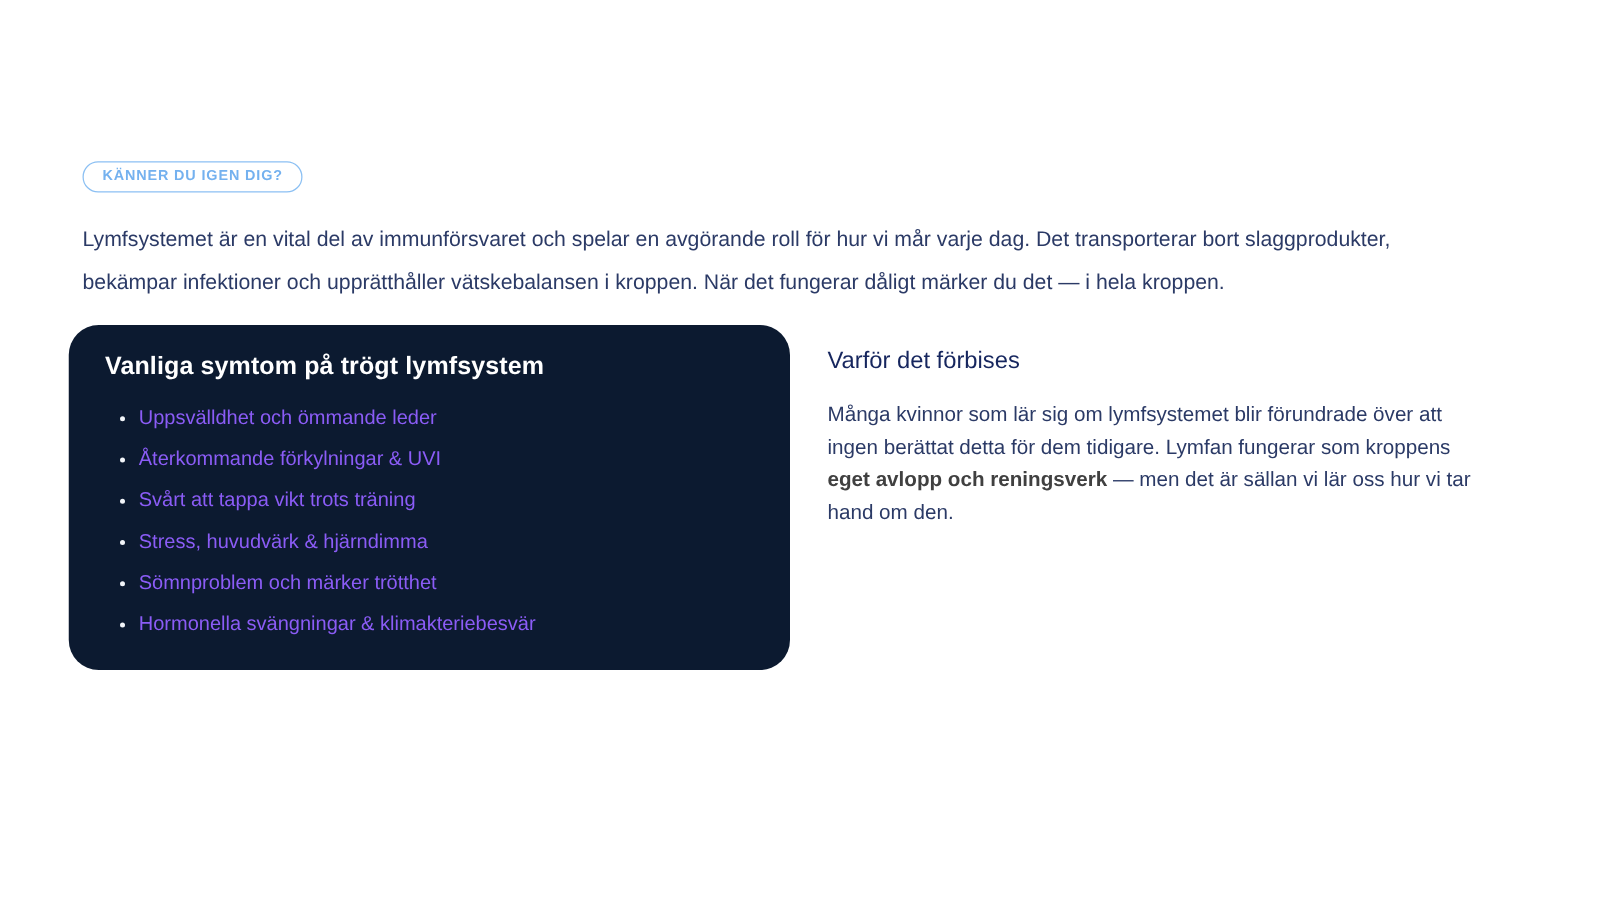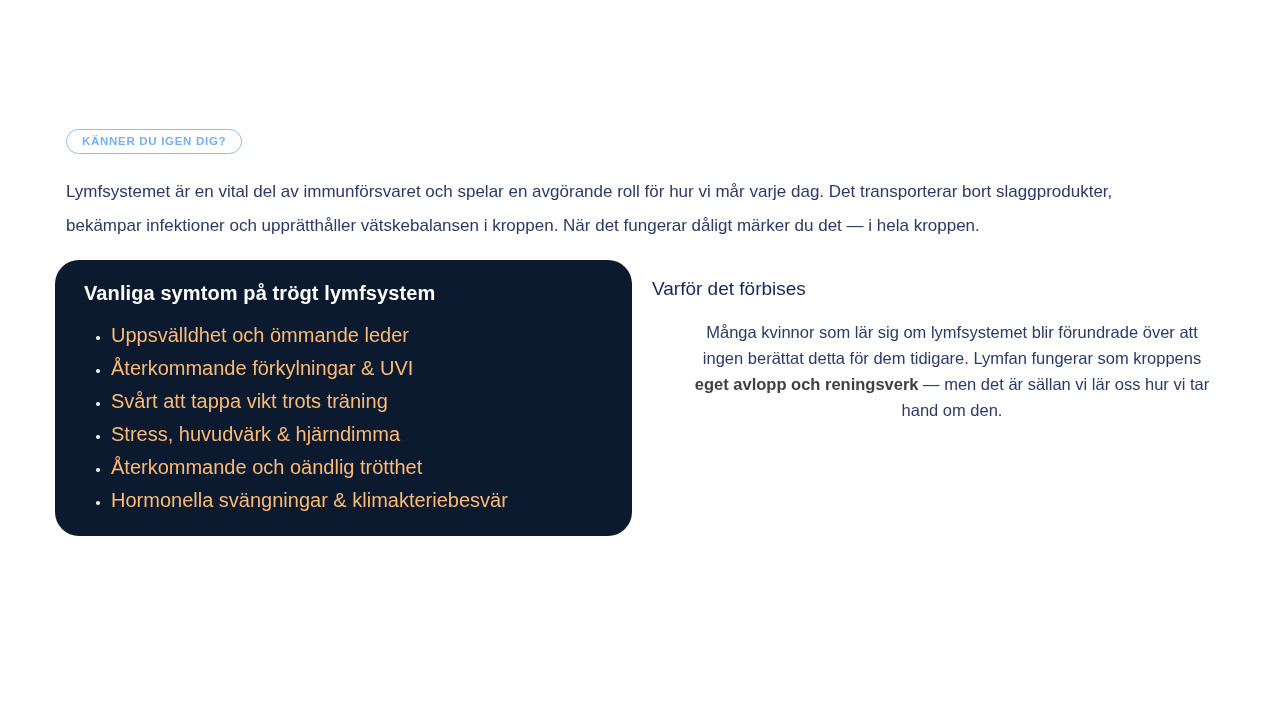--- a/index.html
+++ b/index.html
@@ -43,21 +43,21 @@
     line-height: 34px;
     color: #2b3a66;
     white-space: pre-line;
     width: 1160px;
   }
   .columns {
     display: flex;
     align-items: flex-start;
     margin-top: 12px;
     margin-left: -11px; 
-    gap: 20px;
+    gap: 30px;
   }
   .card {
     box-sizing: border-box;
     width: 577px;
     height: 276px;
     background: #0c1a30;
     border-radius: 24px;
     padding: 19px 24px 24px 29px;
     color: #f2f5f9;
     flex: 0 0 auto;
@@ -68,24 +68,24 @@
     line-height: 28px;
     font-weight: 700;
     color: #ffffff;
     letter-spacing: 0.1px;
   }
   .card ul {
     margin: 17px 0 0 0;
     padding: 0 0 0 27px;
   }
   .card li {
-    font-size: 20px;
+    font-size: 16px;
     line-height: 22px;
     margin-bottom: 11px;
-    color: #fdba74;
+    color: #8b5cf6;
   }
   .card li::marker { font-size: 13px; color: #f2f5f9; }
   .why {
     box-sizing: border-box;
     width: 600px;
     padding-top: 17px;
     flex: 0 0 auto;
   }
   .why h2 {
     margin: 0;
@@ -93,21 +93,20 @@
     line-height: 24px;
     font-weight: 400;
     color: #16265e;
   }
   .why p {
     margin: 18px 0 0 0;
     font-size: 16.5px;
     line-height: 26px;
     color: #2b3a66;
     white-space: pre-line;
-    text-align: center;
   }
   .why p.second { margin-top: 20px; }
   .why strong { font-weight: 700; color: #404040; }
   .highlight { font-weight: 700; color: #7cb7f2; }
 </style>
 </head>
 <body>
 
 <div class="page">
   <div class="content">
@@ -122,21 +121,21 @@
 
     <div class="columns">
 
       <div class="card">
         <h2>Vanliga symtom på trögt lymfsystem</h2>
         <ul>
           <li>Uppsvälldhet och ömmande leder</li>
           <li>Återkommande förkylningar &amp; UVI</li>
           <li>Svårt att tappa vikt trots träning</li>
           <li>Stress, huvudvärk &amp; hjärndimma</li>
-          <li>Återkommande och oändlig trötthet</li>
+          <li>Sömnproblem och märker trötthet</li>
           <li>Hormonella svängningar &amp; klimakteriebesvär</li>
         </ul>
       </div>
 
       <div class="why">
         <h2>Varför det förbises</h2>
         <p><span>Många kvinnor som lär sig om lymfsystemet blir förundrade över att
 ingen berättat detta för dem tidigare. Lymfan fungerar som kroppens
 </span><strong>eget avlopp och reningsverk</strong><span> — men det är sällan vi lär oss hur vi tar
 hand om den.</span></p>

